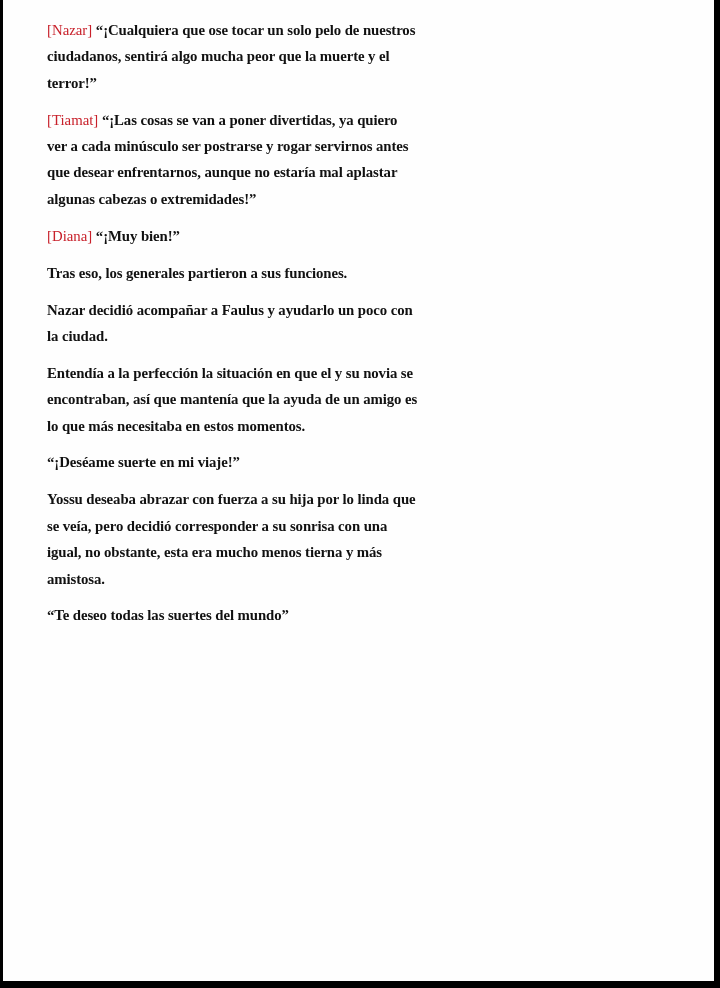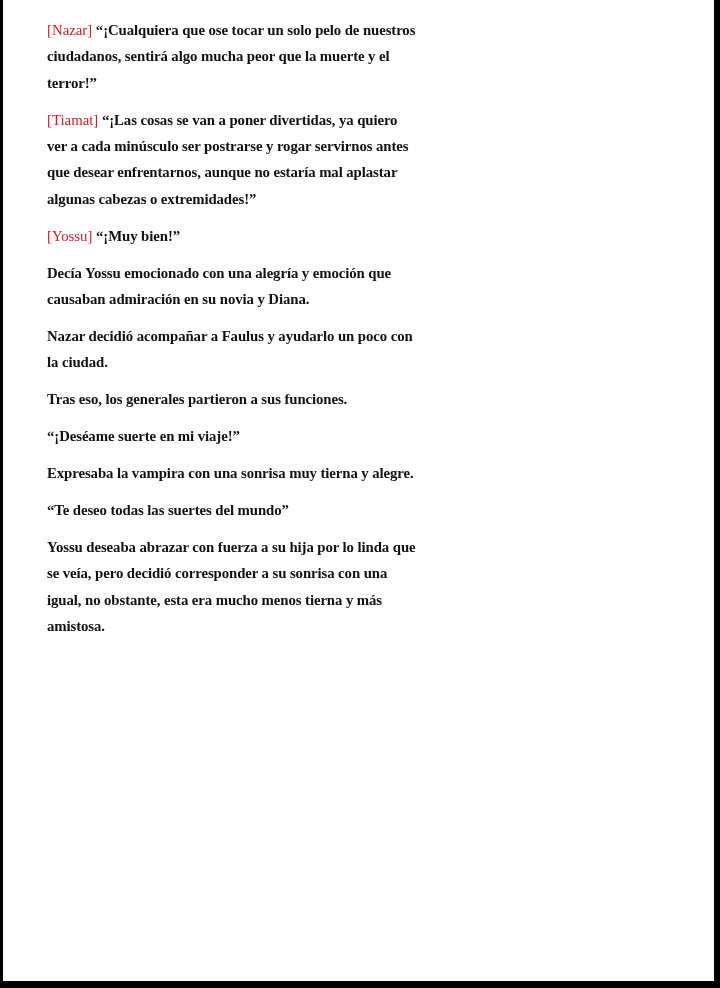--- a/index.html
+++ b/index.html
@@ -39,53 +39,51 @@
 
     <p class="para">
       <span class="line" style="transform: scaleX(0.9875);"><span class="speaker">[Tiamat]</span> <span>“¡Las cosas se van a poner divertidas, ya quiero</span></span>
       <span class="line" style="transform: scaleX(0.9875);">ver a cada minúsculo ser postrarse y rogar servirnos antes</span>
       <span class="line" style="transform: scaleX(0.9875);">que desear enfrentarnos, aunque no estaría mal aplastar</span>
       <span class="line" style="transform: scaleX(0.9875);">algunas cabezas o extremidades!”</span>
     </p>
 
 
     <p class="para">
-      <span class="line" style="transform: scaleX(0.9875);"><span class="speaker">[Yossu]</span> <span>“¡Muy bien!”</span></span>
+      <span class="line" style="transform: scaleX(0.9875);"><span class="speaker">[Diana]</span> <span>“¡Muy bien!”</span></span>
     </p>
 
 
+
     <p class="para">
-      <span class="line" style="transform: scaleX(0.9875);">Decía Yossu emocionado con una alegría y emoción que</span>
-      <span class="line" style="transform: scaleX(0.9875);">causaban admiración en su novia y Diana.</span>
+      <span class="line" style="transform: scaleX(0.9875);">Tras eso, los generales partieron a sus funciones.</span>
     </p>
 
     <p class="para">
       <span class="line" style="transform: scaleX(0.9875);">Nazar decidió acompañar a Faulus y ayudarlo un poco con</span>
       <span class="line" style="transform: scaleX(0.9875);">la ciudad.</span>
     </p>
 
     <p class="para">
-      <span class="line" style="transform: scaleX(0.9875);">Tras eso, los generales partieron a sus funciones.</span>
+      <span class="line" style="transform: scaleX(0.9875);">Entendía a la perfección la situación en que el y su novia se</span>
+      <span class="line" style="transform: scaleX(0.9875);">encontraban, así que mantenía que la ayuda de un amigo es</span>
+      <span class="line" style="transform: scaleX(0.9875);">lo que más necesitaba en estos momentos.</span>
     </p>
-
 
 
     <p class="para">
       <span class="line" style="transform: scaleX(0.9875);">“¡Deséame suerte en mi viaje!”</span>
     </p>
 
-    <p class="para">
-      <span class="line" style="transform: scaleX(0.9875);">Expresaba la vampira con una sonrisa muy tierna y alegre.</span>
-    </p>
-
-    <p class="para">
-      <span class="line" style="transform: scaleX(0.9875);">“Te deseo todas las suertes del mundo”</span>
-    </p>
 
     <p class="para">
       <span class="line" style="transform: scaleX(0.9875);">Yossu deseaba abrazar con fuerza a su hija por lo linda que</span>
       <span class="line" style="transform: scaleX(0.9875);">se veía, pero decidió corresponder a su sonrisa con una</span>
       <span class="line" style="transform: scaleX(0.9875);">igual, no obstante, esta era mucho menos tierna y más</span>
       <span class="line" style="transform: scaleX(0.9875);">amistosa.</span>
     </p>
 
+    <p class="para">
+      <span class="line" style="transform: scaleX(0.9875);">“Te deseo todas las suertes del mundo”</span>
+    </p>
+
   </div>
 </div>
 
 </body></html>

